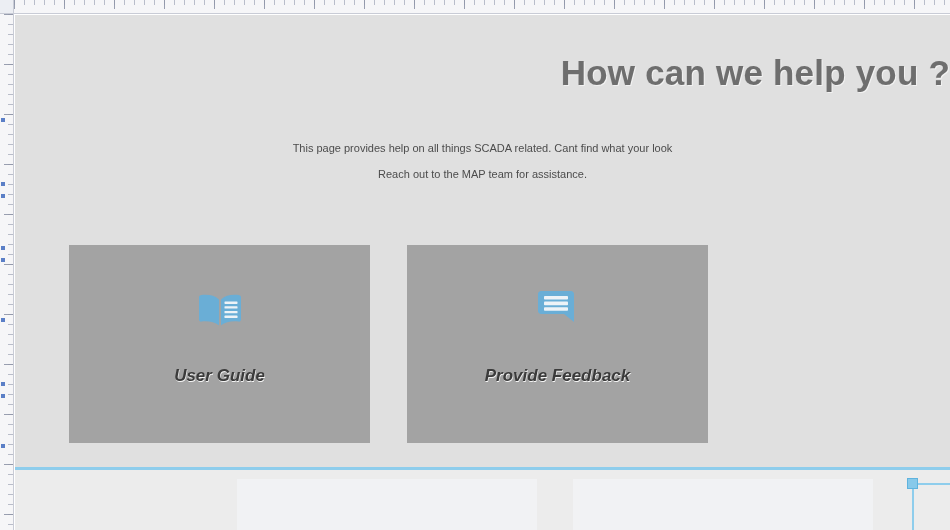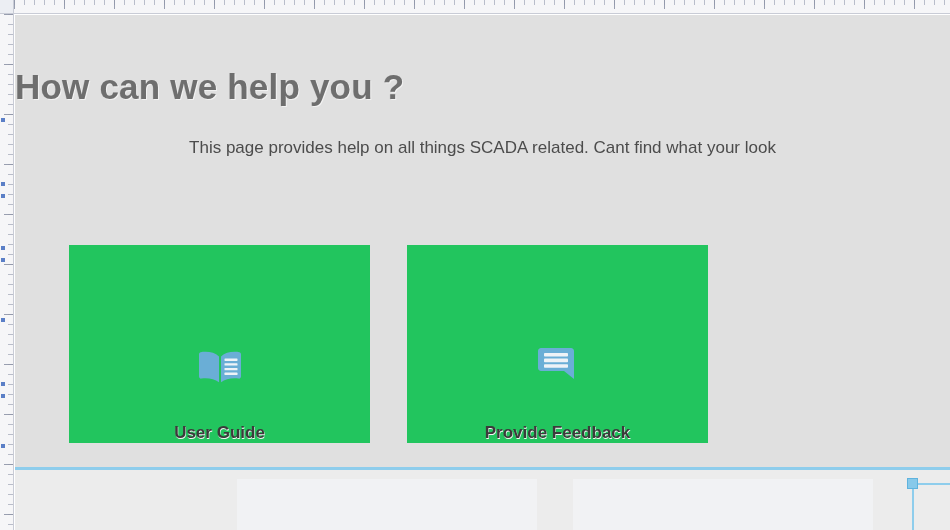--- a/index.html
+++ b/index.html
@@ -101,62 +101,63 @@
   .hero {
     position: absolute;
     left: 0; top: 0;
     width: 935px; height: 452px;
     background: #e0e0e0;
   }
 
   .page-title {
     position: absolute;
     left: 0; right: 0;
-    top: 52px;
-    text-align: left;
+    top: 38px;
+    text-align: right;
     font-size: 35px;
     font-weight: bold;
     color: #6e6e6e;
     letter-spacing: .2px;
     text-shadow: 1px 1px 0 #f2f2f2, -0.5px -0.5px 0 #cfcfcf;
     white-space: nowrap;
   }
 
   .intro {
     position: absolute;
     left: 0; right: 0;
     top: 120px;
     text-align: center;
-    font-size: 17px;
+    font-size: 11px;
     line-height: 26px;
     color: #4c4c4c;
     white-space: nowrap;
   }
   .intro .line { display: block; }
 
   
   .cards {
     position: absolute;
     left: 54px;
     top: 230px;
     width: 1050px;
     height: 198px;
     display: flex;
     gap: 37px;
   }
   .card {
     width: 301px;
     height: 198px;
-    background: #22c55e;
+    background: #a3a3a3;
     display: flex;
     flex-direction: column;
     align-items: center;
-    justify-content: flex-end;
+    justify-content: flex-start;
     flex: 0 0 auto;
     cursor: pointer;
+    font-style: italic;
   }
   .card-icon {
     margin-top: 42px;
     width: 44px; height: 44px;
     display: flex; align-items: center; justify-content: center;
     color: #6aaed6;
   }
   .card-icon svg { display: block; }
   .card-label {
     margin-top: 35px;
@@ -226,20 +227,21 @@
 <div id="app">
 
   <div class="canvas">
 
     <div class="hero">
 
       <div class="page-title">How can we help you ?</div>
 
       <div class="intro">
         <span class="line">This page provides help on all things SCADA related. Cant find what your look</span>
+        <span class="line">Reach out to the MAP team for assistance.</span>
       </div>
 
       <div class="cards">
 
         <div class="card">
           <div class="card-icon">
             <svg width="42" height="34" viewBox="0 0 42 34" fill="none">
               <path d="M20 7.5C16.5 4.2 11.8 2.8 6.5 2.8C4.6 2.8 3 2.9 1.6 3.2C0.7 3.4 0 4.2 0 5.2V27.6C0 28.9 1.2 29.9 2.5 29.6C3.8 29.4 5.2 29.3 6.5 29.3C11.6 29.3 16.4 30.7 20 33.3V7.5Z" fill="#6aaed6"></path>
               <path d="M22 7.5C25.5 4.2 30.2 2.8 35.5 2.8C37.4 2.8 39 2.9 40.4 3.2C41.3 3.4 42 4.2 42 5.2V27.6C42 28.9 40.8 29.9 39.5 29.6C38.2 29.4 36.8 29.3 35.5 29.3C30.4 29.3 25.6 30.7 22 33.3V7.5Z" fill="#6aaed6"></path>
               <rect x="25.5" y="9.5" width="13" height="2.4" rx="0.6" fill="#eef3f7"></rect>

